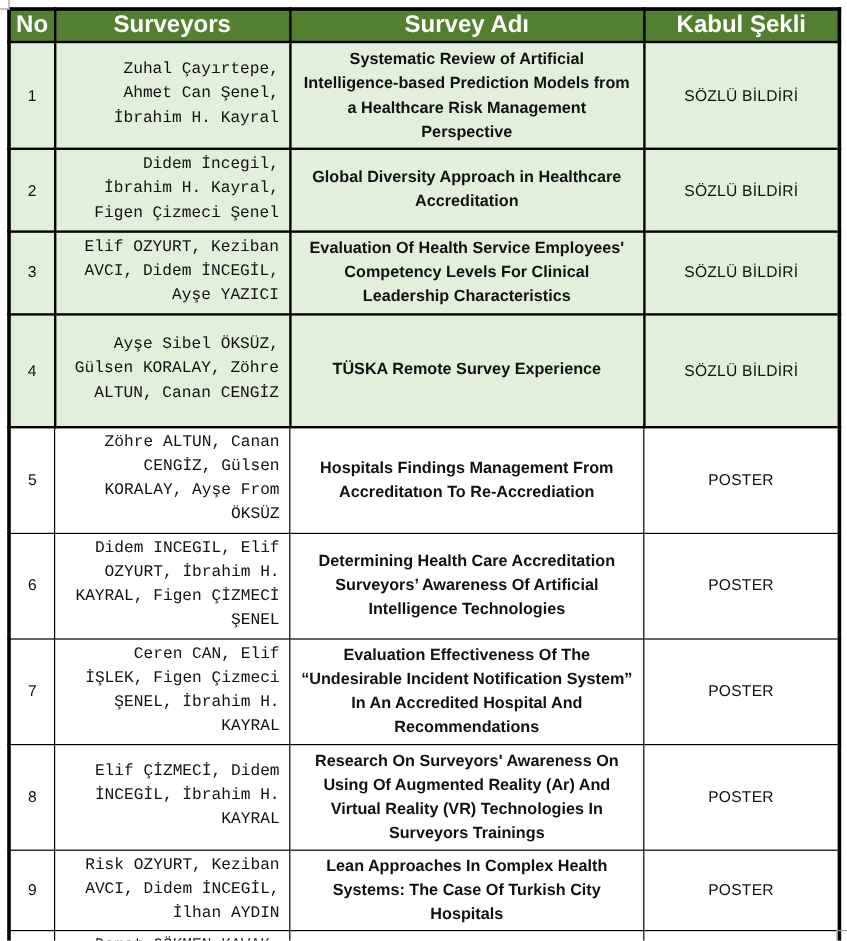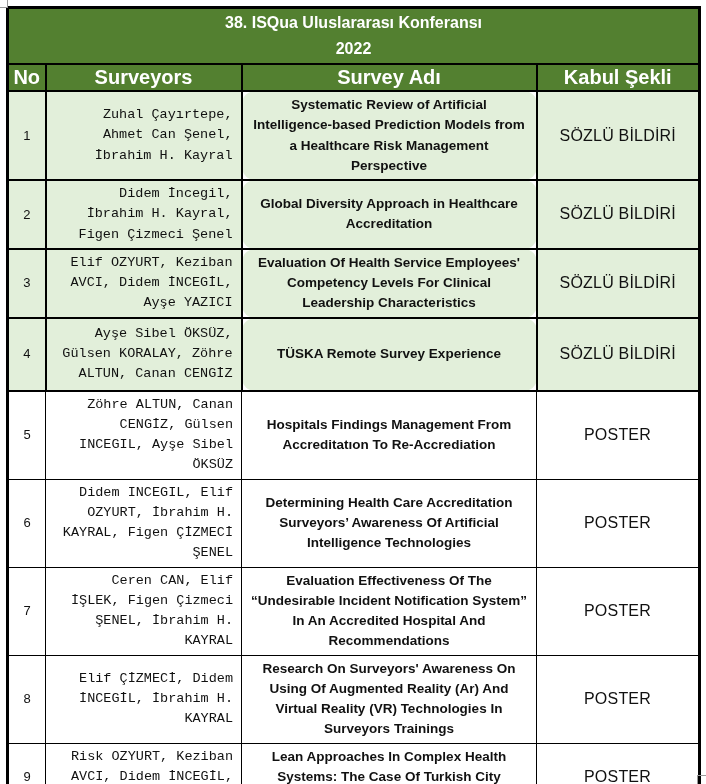--- a/index.html
+++ b/index.html
@@ -73,28 +73,28 @@
   tbody tr.green td{
     background:var(--row-light-green);
     border:2px solid var(--border-black);
   }
   tbody tr.white td{
     background:var(--row-white);
     border:1px solid var(--border-black);
   }
   td.cell-no{text-align:center;font-size:13px;}
   td.cell-auth{text-align:right;padding-left:9px;padding-right:8px;font-family:Liberation Mono, monospace;}
-  td.cell-title{text-align:center;font-weight:bold;padding-left:8px;padding-right:8px;border-radius:13px;}
-  td.cell-accept{text-align:center;font-size:16px;letter-spacing:0.2px;}
+  td.cell-title{text-align:center;font-weight:bold;padding-left:8px;padding-right:8px;}
+  td.cell-accept{text-align:center;font-size:13px;letter-spacing:0.2px;}
 
   
   tbody tr:nth-child(1) td{height:70px;}
   tbody tr:nth-child(2) td{height:60px;}
   tbody tr:nth-child(3) td{height:57px;}
-  tbody tr:nth-child(4) td{height:73px;}
+  tbody tr:nth-child(4) td{height:94px;}
   tbody tr:nth-child(5) td{height:52px;}
   tbody tr:nth-child(6) td{height:55px;}
   tbody tr:nth-child(7) td{height:70px;}
   tbody tr:nth-child(8) td{height:71px;}
   tbody tr:nth-child(9) td{height:60px;}
   tbody tr:nth-child(10) td{height:69px;}
   tbody tr:nth-child(11) td{height:56px;}
 </style>
 </head>
 <body>
@@ -103,26 +103,20 @@
   <div class="artifact-tl"></div>
 
   <table class="conf-table">
     <colgroup>
       <col class="c-no">
         <col class="c-auth">
         <col class="c-title">
         <col class="c-accept">
     </colgroup>
     <thead>
-      <tr class="title-row">
-        <th colspan="4">
-          <div>38. ISQua Uluslararası Konferansı</div>
-          <div>2022</div>
-        </th>
-      </tr>
       <tr class="header-row">
         <th>No</th>
         <th>Surveyors</th>
         <th>Survey Adı</th>
         <th>Kabul Şekli</th>
       </tr>
     </thead>
     <tbody>
 
     <tr class="green">
@@ -144,21 +138,21 @@
         <td class="cell-accept">SÖZLÜ BİLDİRİ</td>
       </tr>
         <tr class="green">
         <td class="cell-no">4</td>
         <td class="cell-auth">Ayşe Sibel ÖKSÜZ, Gülsen KORALAY, Zöhre ALTUN, Canan CENGİZ</td>
         <td class="cell-title">TÜSKA Remote Survey Experience</td>
         <td class="cell-accept">SÖZLÜ BİLDİRİ</td>
       </tr>
         <tr class="white">
         <td class="cell-no">5</td>
-        <td class="cell-auth">Zöhre ALTUN, Canan CENGİZ, Gülsen INCEGIL, Ayşe Sibel ÖKSÜZ</td>
+        <td class="cell-auth">Zöhre ALTUN, Canan CENGİZ, Gülsen KORALAY, Ayşe From ÖKSÜZ</td>
         <td class="cell-title">Hospitals Findings Management From Accreditatıon To Re-Accrediation</td>
         <td class="cell-accept">POSTER</td>
       </tr>
         <tr class="white">
         <td class="cell-no">6</td>
         <td class="cell-auth">Didem INCEGIL, Elif OZYURT, İbrahim H. KAYRAL, Figen ÇİZMECİ ŞENEL</td>
         <td class="cell-title">Determining Health Care Accreditation Surveyors’ Awareness Of Artificial Intelligence Technologies</td>
         <td class="cell-accept">POSTER</td>
       </tr>
         <tr class="white">

